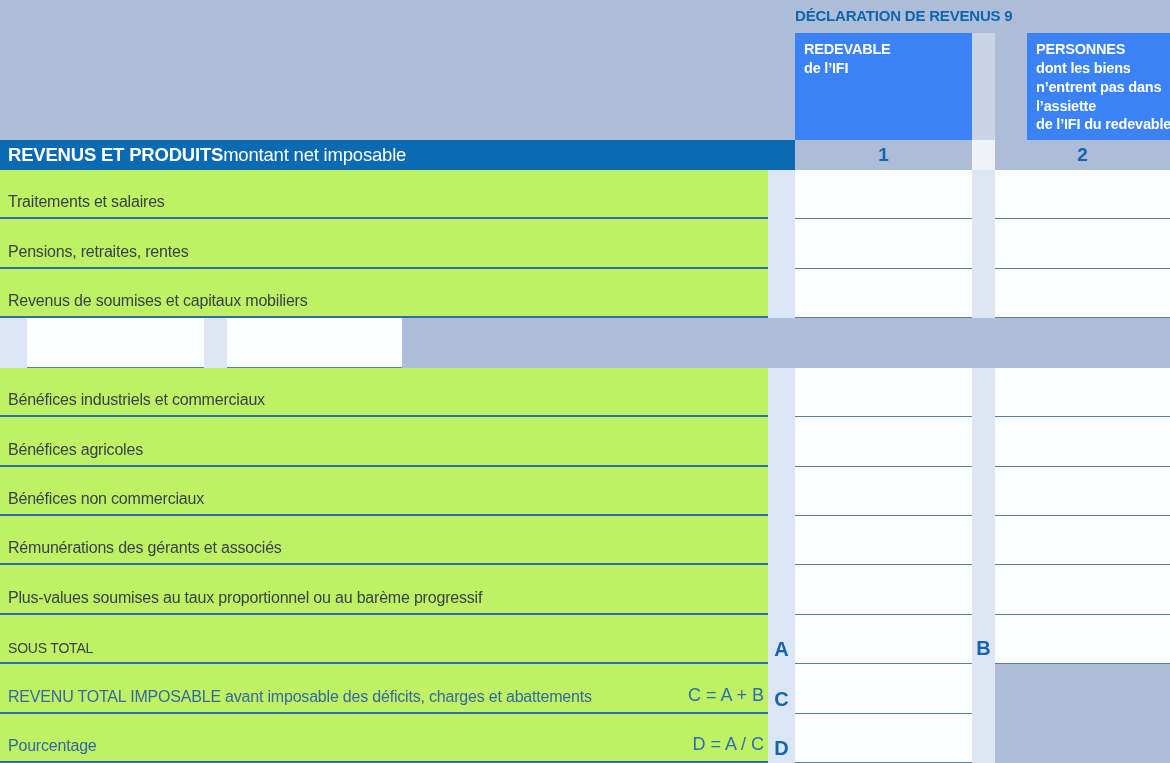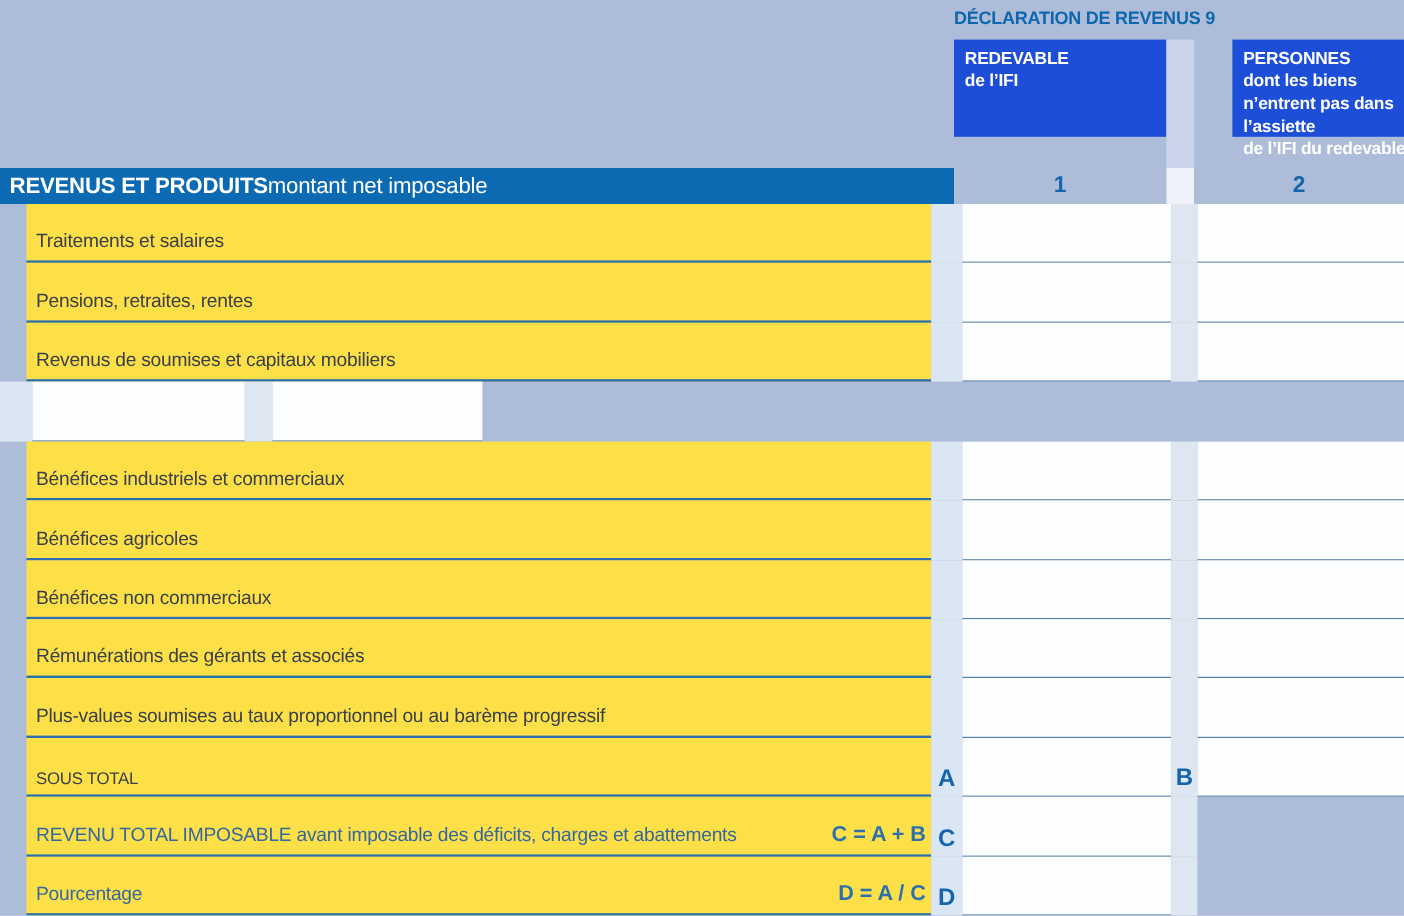--- a/index.html
+++ b/index.html
@@ -19,22 +19,22 @@
     top: 7px;
     font-size: 15px;
     font-weight: bold;
     color: #0d67ae;
     letter-spacing: -0.2px;
     white-space: nowrap;
   }
   .colbox {
     position: absolute;
     top: 33px;
-    height: 81px;
-    background: #1d4ed8;
+    height: 107px;
+    background: #3b82f6;
     color: #ffffff;
     font-size: 14.5px;
     font-weight: bold;
     line-height: 1.3;
     padding: 7px 4px 0 9px;
     box-sizing: border-box;
     white-space: pre-line;
     letter-spacing: -0.2px;
   }
   .colbox.c1 { left: 795px; width: 177px; }
@@ -79,40 +79,39 @@
   }
   .head-num.n1 { width: 177px; }
   .head-num.n2 { width: 175px; }
   .head-gap { width: 23px; background: #eff3f9; }
 
   .body { flex: 1; display: flex; flex-direction: column; }
   .row { flex: 1; display: flex; min-height: 0; }
 
   .label-wrap {
     width: 768px;
-    background: #fde047;
+    background: #bef264;
     border-bottom: 2px solid #2b6fae;
     box-sizing: border-box;
     display: flex;
     align-items: flex-end;
     justify-content: space-between;
     padding: 0 4px 6px 8px;
-    margin-left: 22px;
   }
   .row-label {
     font-size: 16px;
     color: #3b4049;
     letter-spacing: -0.2px;
     white-space: nowrap;
   }
   .row-label.blue { color: #35689e; }
   .row-label.small { font-size: 14px; text-align: right; }
   .row-formula {
     font-size: 18px;
-    font-weight: bold;
+    font-weight: normal;
     color: #2e6fae;
     white-space: nowrap;
   }
   .strip {
     width: 27px;
     background: #dbe6f4;
     display: flex;
     align-items: flex-end;
     justify-content: center;
     padding-bottom: 5px;

